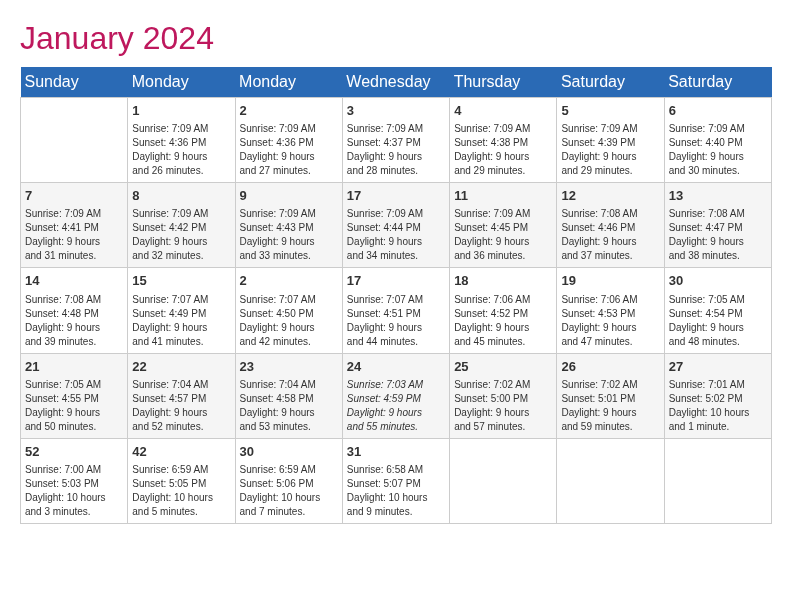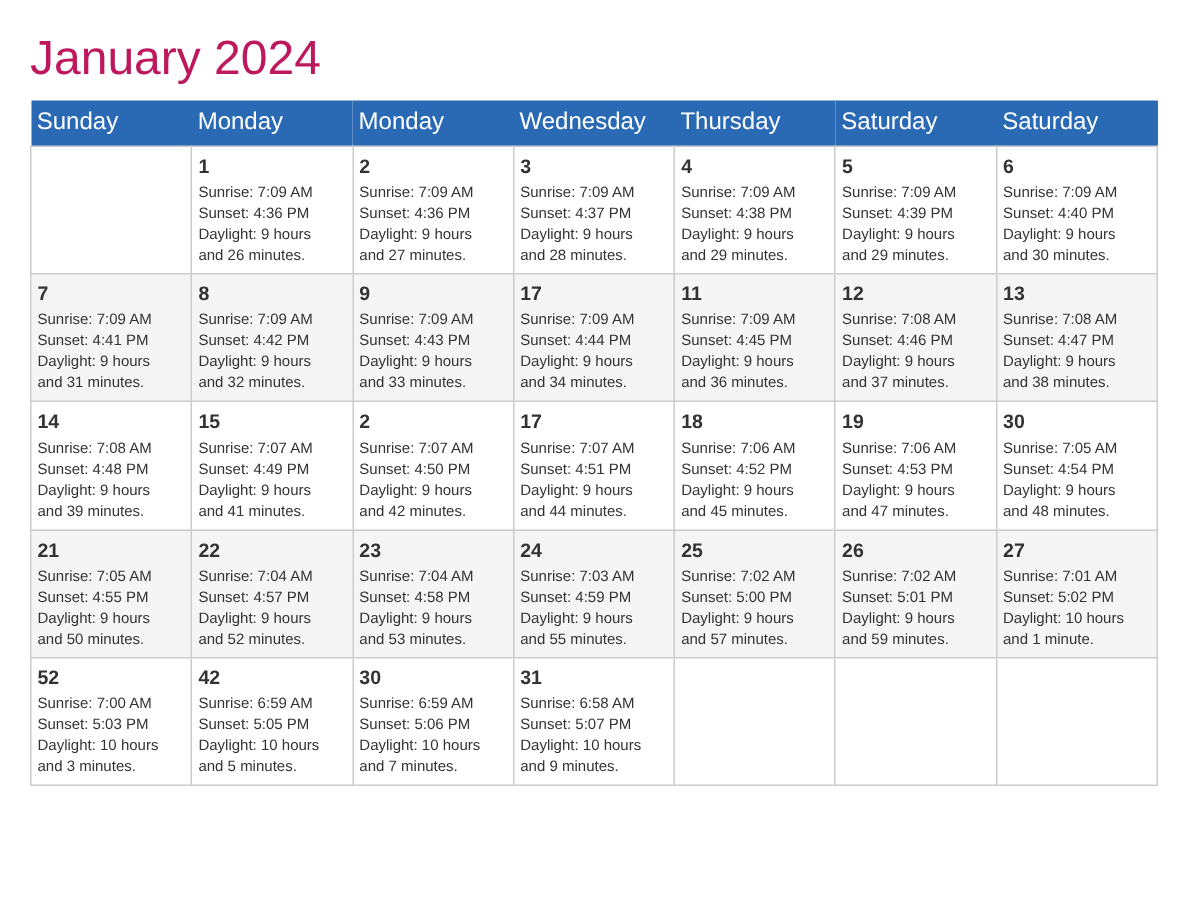--- a/index.html
+++ b/index.html
@@ -271,21 +271,21 @@
         </td>
         <td>
           <span class="day-num">23</span>
           <div class="day-info" style="white-space: pre-line;">Sunrise: 7:04 AM
 Sunset: 4:58 PM
 Daylight: 9 hours
 and 53 minutes.</div>
         </td>
         <td>
           <span class="day-num">24</span>
-          <div class="day-info" style="white-space: pre-line;">Sunrise: 7:03 AM
+          <div class="day-info" style="white-space: pre-line; font-style: italic;">Sunrise: 7:03 AM
 Sunset: 4:59 PM
 Daylight: 9 hours
 and 55 minutes.</div>
         </td>
         <td>
           <span class="day-num">25</span>
           <div class="day-info" style="white-space: pre-line;">Sunrise: 7:02 AM
 Sunset: 5:00 PM
 Daylight: 9 hours
 and 57 minutes.</div>

